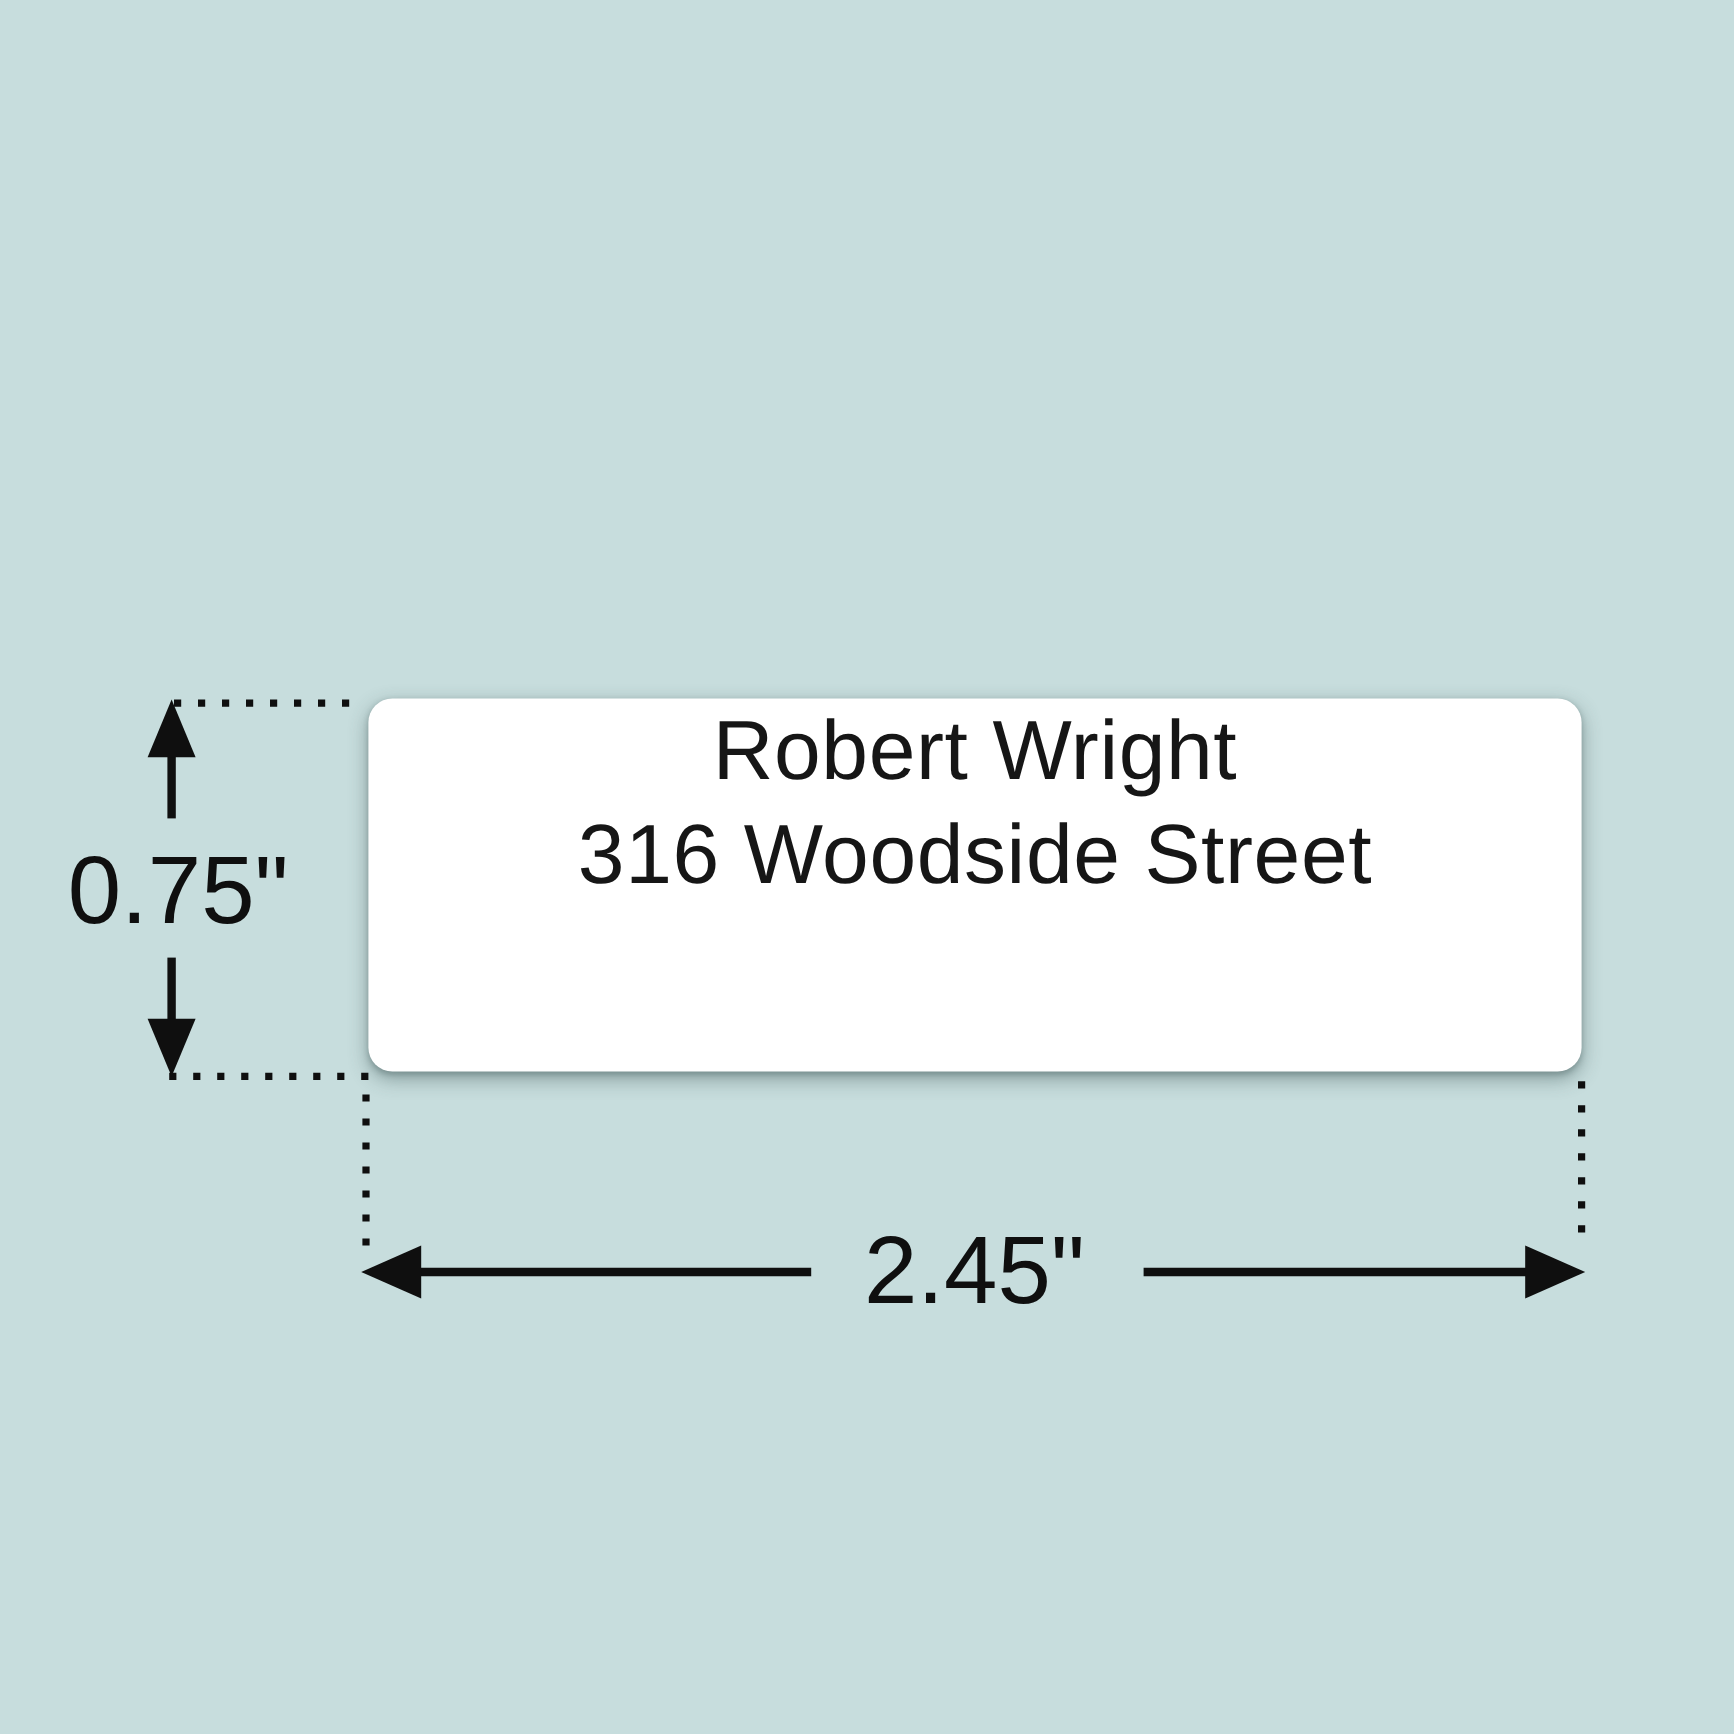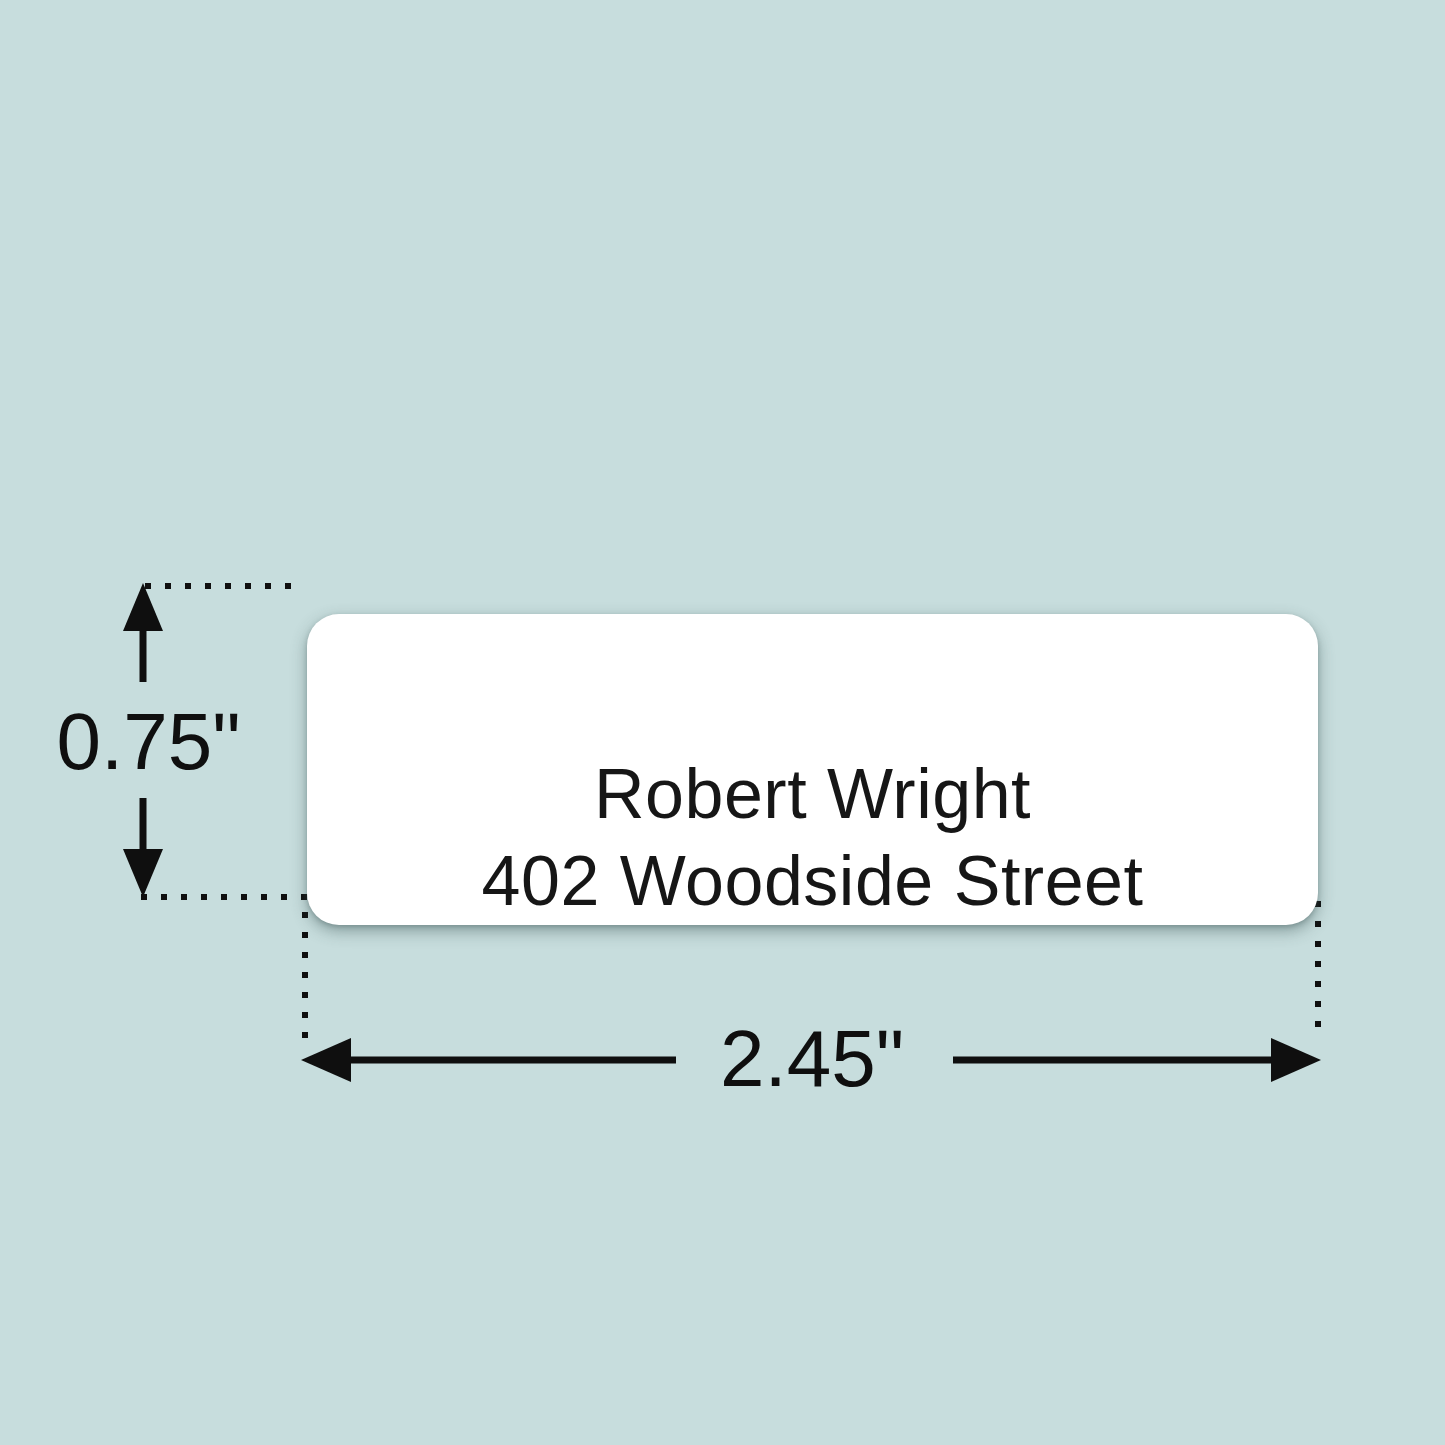--- a/index.html
+++ b/index.html
@@ -21,27 +21,26 @@
   }
 
   
   .address-label {
     position: absolute;
     left: 307px;
     top: 582px;
     width: 1011px;
     height: 311px;
     background: var(--label-background);
-    border-radius: 32px;
+    border-radius: 20px;
     box-shadow: 0 6px 16px rgba(55, 80, 80, 0.45), 0 2px 4px rgba(55, 80, 80, 0.25);
     display: flex;
     flex-direction: column;
     align-items: center;
-    justify-content: flex-end;
-    margin-top: 32px;
+    justify-content: flex-start;
   }
   .address-line {
     font-size: 70px;
     line-height: 87px;
     color: var(--text);
     letter-spacing: 0.5px;
     white-space: nowrap;
     text-align: center;
   }
 
@@ -102,20 +101,20 @@
       <polygon points="301,1060 351,1038 351,1082" fill="currentColor"></polygon>
     </g>
     <g>
       <line x1="953" y1="1060" x2="1274" y2="1060" stroke="currentColor" stroke-width="7"></line>
       <polygon points="1321,1060 1271,1038 1271,1082" fill="currentColor"></polygon>
     </g>
   </svg>
 
   <div class="address-label">
     <div class="address-line">Robert Wright</div>
-    <div class="address-line">402 Woodside Street</div>
+    <div class="address-line">316 Woodside Street</div>
   </div>
 
   <div class="dim-text dim-height">0.75"</div>
 
   <div class="dim-text dim-width">2.45"</div>
 
 </div>
 
 </body></html>

